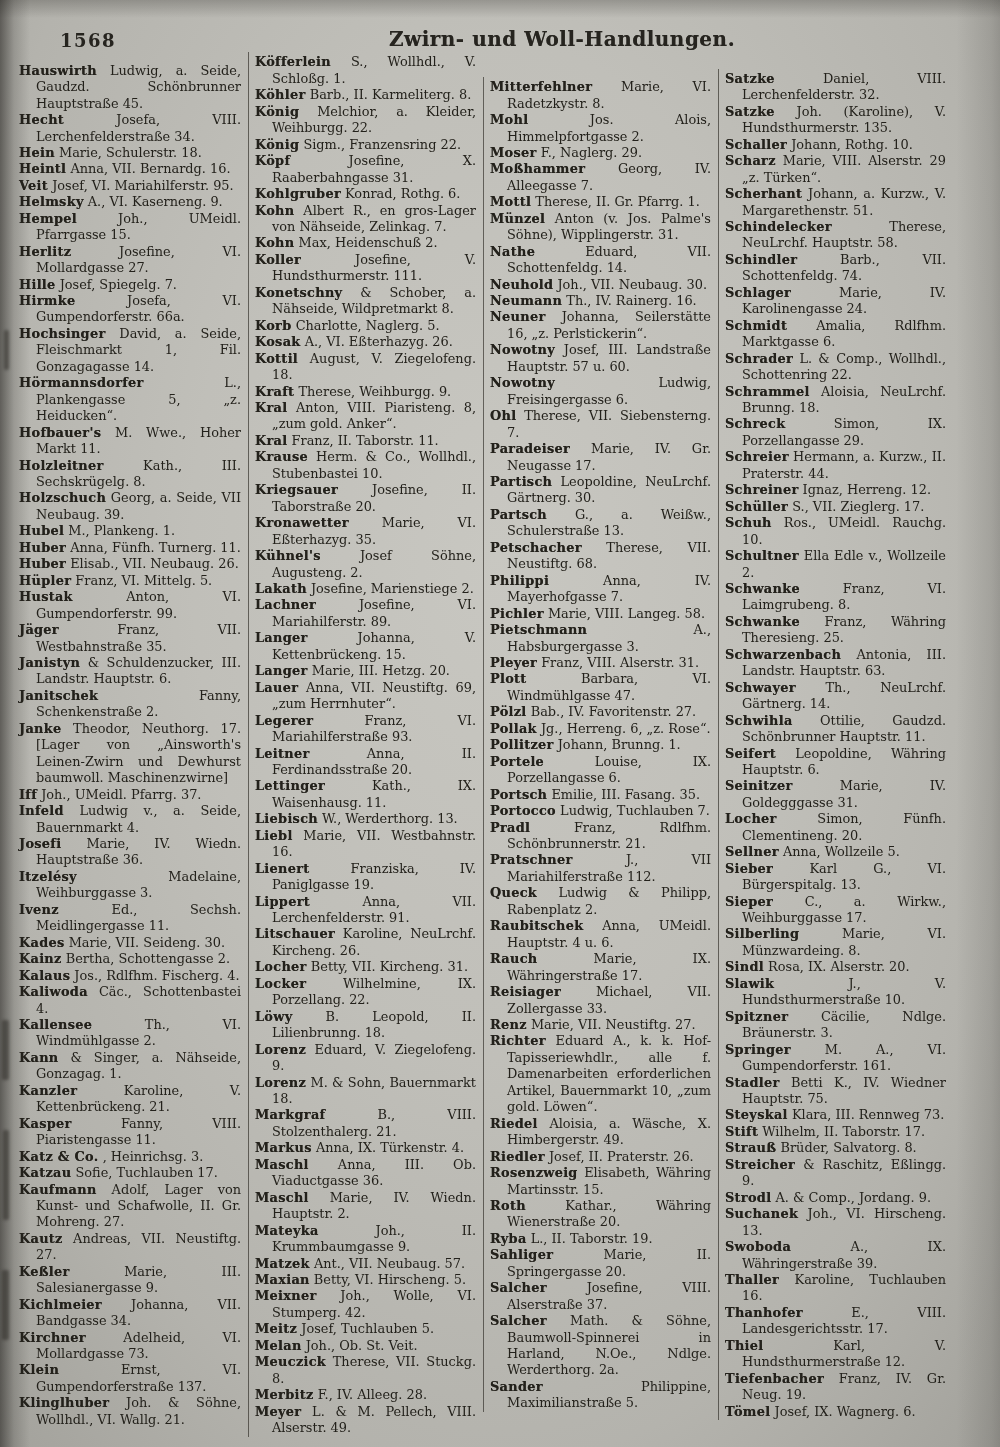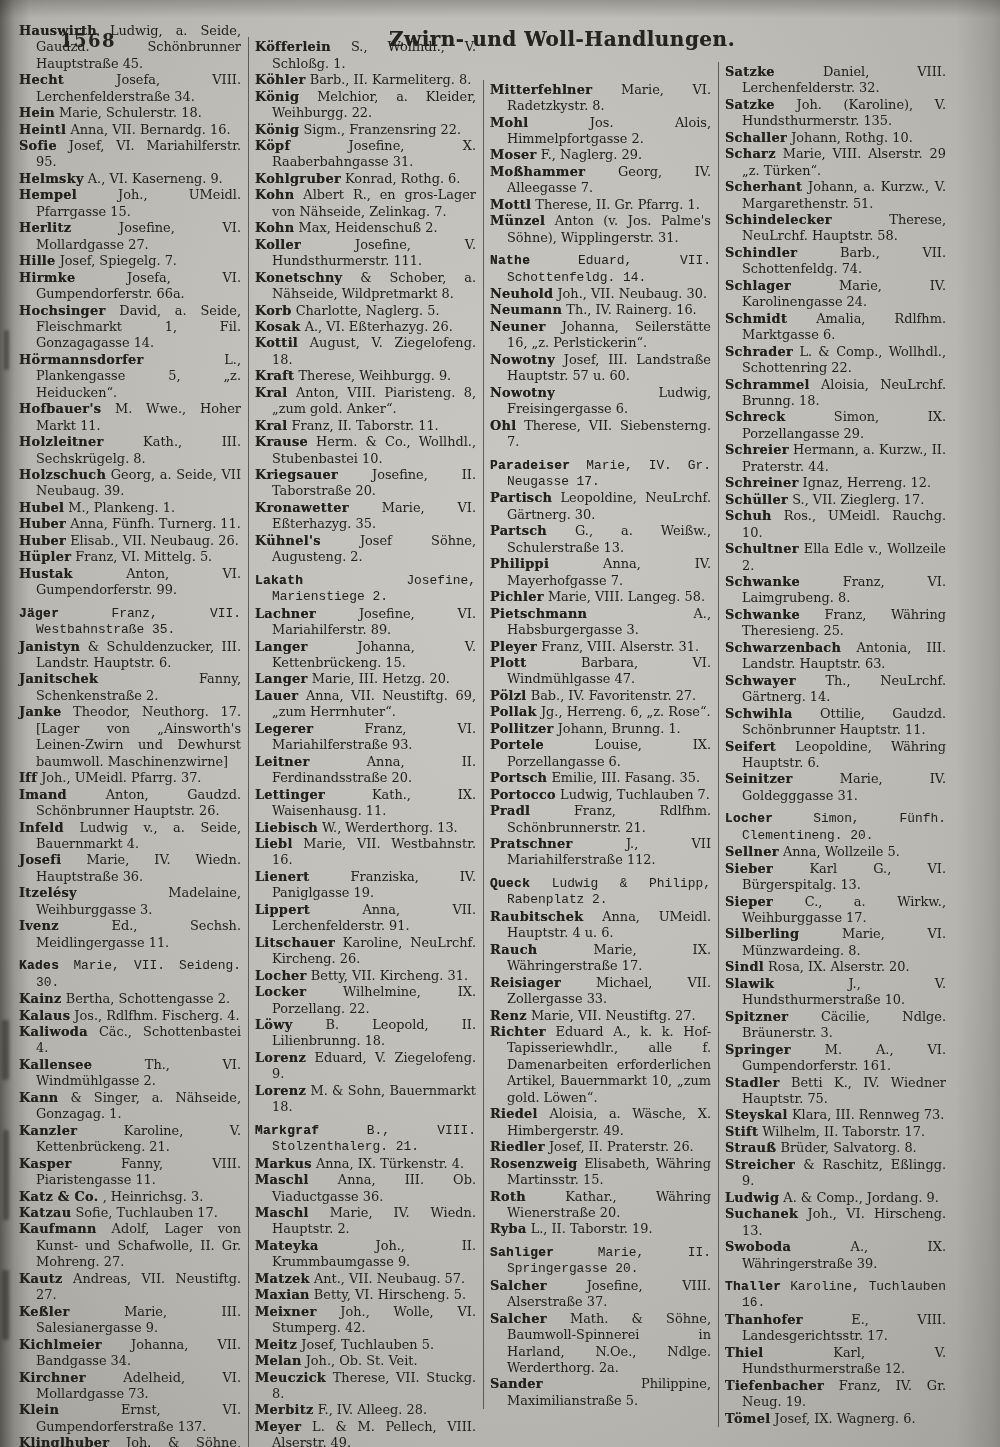--- a/index.html
+++ b/index.html
@@ -28,21 +28,21 @@
     display:flex;
     align-items:center;
   }
   .col { width:25%; box-sizing:border-box; padding:2px 7px 0 6px; }
   .col + .col { border-left:1px solid rgba(45,42,36,.65); }
   .entry {
     margin:0; padding-left:17px; text-indent:-17px;
     font-size:12.9px; line-height:16.45px; text-align:justify;
     color:#23211b;
   }
-  .entry.gap { margin-top:7px;font-family:Liberation Mono, monospace; }
+  .entry.gap { margin-top:0; }
   .nm { font-weight:bold; letter-spacing:.3px; text-shadow:0 0 .4px rgba(35,33,27,.7); }
   .gutter {
     position:absolute; top:78px; right:3px; width:25px; height:1356px;
     background:linear-gradient(to bottom, rgba(12,11,9,0) 0%, rgba(12,11,9,.88) 2.5%, rgba(12,11,9,.92) 50%, rgba(12,11,9,.88) 97.5%, rgba(12,11,9,0) 100%);
     border-radius:10px; filter:blur(1.2px);
   }
   .artifact { position:absolute; background:rgba(30,28,24,.45); filter:blur(1.5px); border-radius:2px; }
   .a1 { left:2px; top:1020px; width:7px; height:60px; }
   .a2 { left:3px; top:1130px; width:6px; height:90px; }
   .a3 { left:2px; top:1270px; width:7px; height:70px; }
@@ -54,42 +54,41 @@
 <div class="page">
   <div class="pagenum">1568</div>
   <div class="title">Zwirn- und Woll-Handlungen.</div>
 
   <div class="columns">
     <div class="col">
         <p class="entry"><span class="nm">Hauswirth</span> Ludwig, a. Seide, Gaudzd. Schönbrunner Hauptstraße 45.</p>
         <p class="entry"><span class="nm">Hecht</span> Josefa, VIII. Lerchenfelderstraße 34.</p>
         <p class="entry"><span class="nm">Hein</span> Marie, Schulerstr. 18.</p>
         <p class="entry"><span class="nm">Heintl</span> Anna, VII. Bernardg. 16.</p>
-        <p class="entry"><span class="nm">Sofie</span> Josef, VI. Mariahilferstr. 95.</p>
+        <p class="entry"><span class="nm">Veit</span> Josef, VI. Mariahilferstr. 95.</p>
         <p class="entry"><span class="nm">Helmsky</span> A., VI. Kaserneng. 9.</p>
         <p class="entry"><span class="nm">Hempel</span> Joh., UMeidl. Pfarrgasse 15.</p>
         <p class="entry"><span class="nm">Herlitz</span> Josefine, VI. Mollardgasse 27.</p>
         <p class="entry"><span class="nm">Hille</span> Josef, Spiegelg. 7.</p>
         <p class="entry"><span class="nm">Hirmke</span> Josefa, VI. Gumpendorferstr. 66a.</p>
         <p class="entry"><span class="nm">Hochsinger</span> David, a. Seide, Fleischmarkt 1, Fil. Gonzagagasse 14.</p>
         <p class="entry"><span class="nm">Hörmannsdorfer</span> L., Plankengasse 5, „z. Heiducken“.</p>
         <p class="entry"><span class="nm">Hofbauer's</span> M. Wwe., Hoher Markt 11.</p>
         <p class="entry"><span class="nm">Holzleitner</span> Kath., III. Sechskrügelg. 8.</p>
         <p class="entry"><span class="nm">Holzschuch</span> Georg, a. Seide, VII Neubaug. 39.</p>
         <p class="entry"><span class="nm">Hubel</span> M., Plankeng. 1.</p>
         <p class="entry"><span class="nm">Huber</span> Anna, Fünfh. Turnerg. 11.</p>
         <p class="entry"><span class="nm">Huber</span> Elisab., VII. Neubaug. 26.</p>
         <p class="entry"><span class="nm">Hüpler</span> Franz, VI. Mittelg. 5.</p>
         <p class="entry"><span class="nm">Hustak</span> Anton, VI. Gumpendorferstr. 99.</p>
         <p class="entry gap"><span class="nm">Jäger</span> Franz, VII. Westbahnstraße 35.</p>
         <p class="entry"><span class="nm">Janistyn</span> &amp; Schuldenzucker, III. Landstr. Hauptstr. 6.</p>
         <p class="entry"><span class="nm">Janitschek</span> Fanny, Schenkenstraße 2.</p>
         <p class="entry"><span class="nm">Janke</span> Theodor, Neuthorg. 17. [Lager von „Ainsworth's Leinen-Zwirn und Dewhurst baumwoll. Maschinenzwirne]</p>
         <p class="entry"><span class="nm">Iff</span> Joh., UMeidl. Pfarrg. 37.</p>
-        <p class="entry"><span class="nm">Imand</span> Anton, Gaudzd. Schönbrunner Hauptstr. 26.</p>
         <p class="entry"><span class="nm">Infeld</span> Ludwig v., a. Seide, Bauernmarkt 4.</p>
         <p class="entry"><span class="nm">Josefi</span> Marie, IV. Wiedn. Hauptstraße 36.</p>
         <p class="entry"><span class="nm">Itzelésy</span> Madelaine, Weihburggasse 3.</p>
         <p class="entry"><span class="nm">Ivenz</span> Ed., Sechsh. Meidlingergasse 11.</p>
         <p class="entry gap"><span class="nm">Kades</span> Marie, VII. Seideng. 30.</p>
         <p class="entry"><span class="nm">Kainz</span> Bertha, Schottengasse 2.</p>
         <p class="entry"><span class="nm">Kalaus</span> Jos., Rdlfhm. Fischerg. 4.</p>
         <p class="entry"><span class="nm">Kaliwoda</span> Cäc., Schottenbastei 4.</p>
         <p class="entry"><span class="nm">Kallensee</span> Th., VI. Windmühlgasse 2.</p>
         <p class="entry"><span class="nm">Kann</span> &amp; Singer, a. Nähseide, Gonzagag. 1.</p>
@@ -168,20 +167,21 @@
         <p class="entry gap"><span class="nm">Nathe</span> Eduard, VII. Schottenfeldg. 14.</p>
         <p class="entry"><span class="nm">Neuhold</span> Joh., VII. Neubaug. 30.</p>
         <p class="entry"><span class="nm">Neumann</span> Th., IV. Rainerg. 16.</p>
         <p class="entry"><span class="nm">Neuner</span> Johanna, Seilerstätte 16, „z. Perlstickerin“.</p>
         <p class="entry"><span class="nm">Nowotny</span> Josef, III. Landstraße Hauptstr. 57 u. 60.</p>
         <p class="entry"><span class="nm">Nowotny</span> Ludwig, Freisingergasse 6.</p>
         <p class="entry"><span class="nm">Ohl</span> Therese, VII. Siebensterng. 7.</p>
         <p class="entry gap"><span class="nm">Paradeiser</span> Marie, IV. Gr. Neugasse 17.</p>
         <p class="entry"><span class="nm">Partisch</span> Leopoldine, NeuLrchf. Gärtnerg. 30.</p>
         <p class="entry"><span class="nm">Partsch</span> G., a. Weißw., Schulerstraße 13.</p>
+        <p class="entry"><span class="nm">Petschacher</span> Therese, VII. Neustiftg. 68.</p>
         <p class="entry"><span class="nm">Philippi</span> Anna, IV. Mayerhofgasse 7.</p>
         <p class="entry"><span class="nm">Pichler</span> Marie, VIII. Langeg. 58.</p>
         <p class="entry"><span class="nm">Pietschmann</span> A., Habsburgergasse 3.</p>
         <p class="entry"><span class="nm">Pleyer</span> Franz, VIII. Alserstr. 31.</p>
         <p class="entry"><span class="nm">Plott</span> Barbara, VI. Windmühlgasse 47.</p>
         <p class="entry"><span class="nm">Pölzl</span> Bab., IV. Favoritenstr. 27.</p>
         <p class="entry"><span class="nm">Pollak</span> Jg., Herreng. 6, „z. Rose“.</p>
         <p class="entry"><span class="nm">Pollitzer</span> Johann, Brunng. 1.</p>
         <p class="entry"><span class="nm">Portele</span> Louise, IX. Porzellangasse 6.</p>
         <p class="entry"><span class="nm">Portsch</span> Emilie, III. Fasang. 35.</p>
@@ -236,21 +236,21 @@
         <p class="entry"><span class="nm">Silberling</span> Marie, VI. Münzwardeing. 8.</p>
         <p class="entry"><span class="nm">Sindl</span> Rosa, IX. Alserstr. 20.</p>
         <p class="entry"><span class="nm">Slawik</span> J., V. Hundsthurmerstraße 10.</p>
         <p class="entry"><span class="nm">Spitzner</span> Cäcilie, Ndlge. Bräunerstr. 3.</p>
         <p class="entry"><span class="nm">Springer</span> M. A., VI. Gumpendorferstr. 161.</p>
         <p class="entry"><span class="nm">Stadler</span> Betti K., IV. Wiedner Hauptstr. 75.</p>
         <p class="entry"><span class="nm">Steyskal</span> Klara, III. Rennweg 73.</p>
         <p class="entry"><span class="nm">Stift</span> Wilhelm, II. Taborstr. 17.</p>
         <p class="entry"><span class="nm">Strauß</span> Brüder, Salvatorg. 8.</p>
         <p class="entry"><span class="nm">Streicher</span> &amp; Raschitz, Eßlingg. 9.</p>
-        <p class="entry"><span class="nm">Ludwig</span> A. &amp; Comp., Jordang. 9.</p>
+        <p class="entry"><span class="nm">Strodl</span> A. &amp; Comp., Jordang. 9.</p>
         <p class="entry"><span class="nm">Suchanek</span> Joh., VI. Hirscheng. 13.</p>
         <p class="entry"><span class="nm">Swoboda</span> A., IX. Währingerstraße 39.</p>
         <p class="entry gap"><span class="nm">Thaller</span> Karoline, Tuchlauben 16.</p>
         <p class="entry"><span class="nm">Thanhofer</span> E., VIII. Landesgerichtsstr. 17.</p>
         <p class="entry"><span class="nm">Thiel</span> Karl, V. Hundsthurmerstraße 12.</p>
         <p class="entry"><span class="nm">Tiefenbacher</span> Franz, IV. Gr. Neug. 19.</p>
         <p class="entry"><span class="nm">Tömel</span> Josef, IX. Wagnerg. 6.</p>
       </div>
   </div>
 

